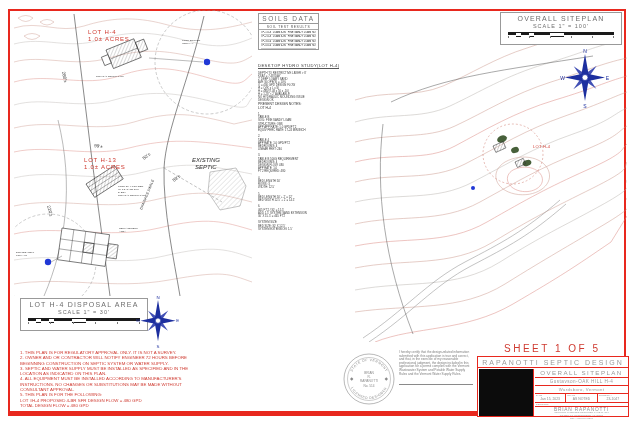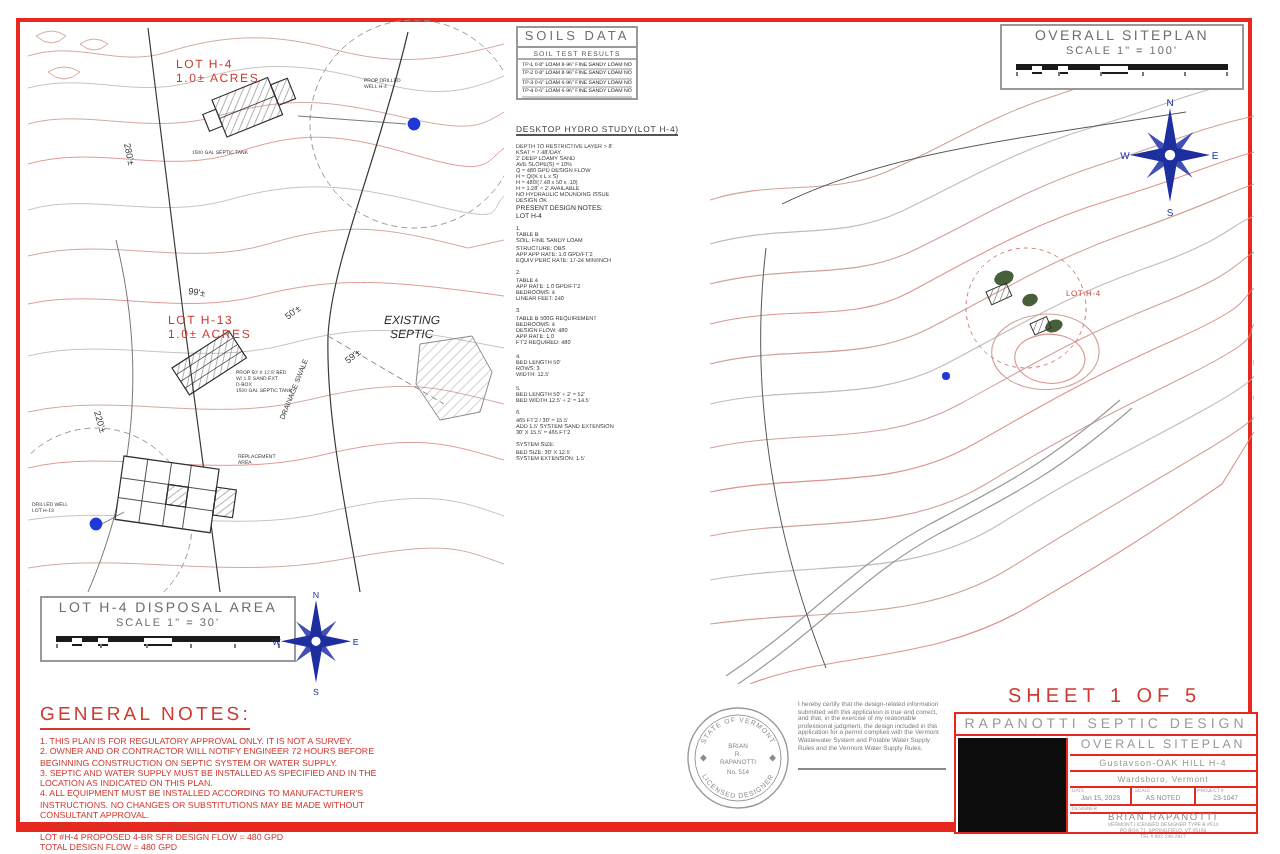--- a/index.html
+++ b/index.html
@@ -354,21 +354,20 @@
     <circle cx="25" cy="29.5" r="3" fill="#fff" stroke="#1d2f9f" stroke-width="0.8"></circle>
     <g fill="#1d2f9f" font-size="5" font-family="Liberation Serif,serif" text-anchor="middle">
       <text x="25" y="5">N</text>
       <text x="47.5" y="31.5">E</text>
       <text x="25" y="60">S</text>
       <text x="2.5" y="31.5">W</text>
     </g>
   </svg>
 
   <div class="abs" style="left:20px;top:347px;width:300px;">
-    <div class="gn-title">GENERAL NOTES:</div>
     <div style="margin-top:3px;">
         <div class="gn-line">1. THIS PLAN IS FOR REGULATORY APPROVAL ONLY. IT IS NOT A SURVEY.</div>
         <div class="gn-line">2. OWNER AND OR CONTRACTOR WILL NOTIFY ENGINEER 72 HOURS BEFORE</div>
         <div class="gn-line">BEGINNING CONSTRUCTION ON SEPTIC SYSTEM OR WATER SUPPLY.</div>
         <div class="gn-line">3. SEPTIC AND WATER SUPPLY MUST BE INSTALLED AS SPECIFIED AND IN THE</div>
         <div class="gn-line">LOCATION AS INDICATED ON THIS PLAN.</div>
         <div class="gn-line">4. ALL EQUIPMENT MUST BE INSTALLED ACCORDING TO MANUFACTURER'S</div>
         <div class="gn-line">INSTRUCTIONS. NO CHANGES OR SUBSTITUTIONS MAY BE MADE WITHOUT</div>
         <div class="gn-line">CONSULTANT APPROVAL.</div>
         <div class="gn-line">5. THIS PLAN IS FOR THE FOLLOWING:</div>

